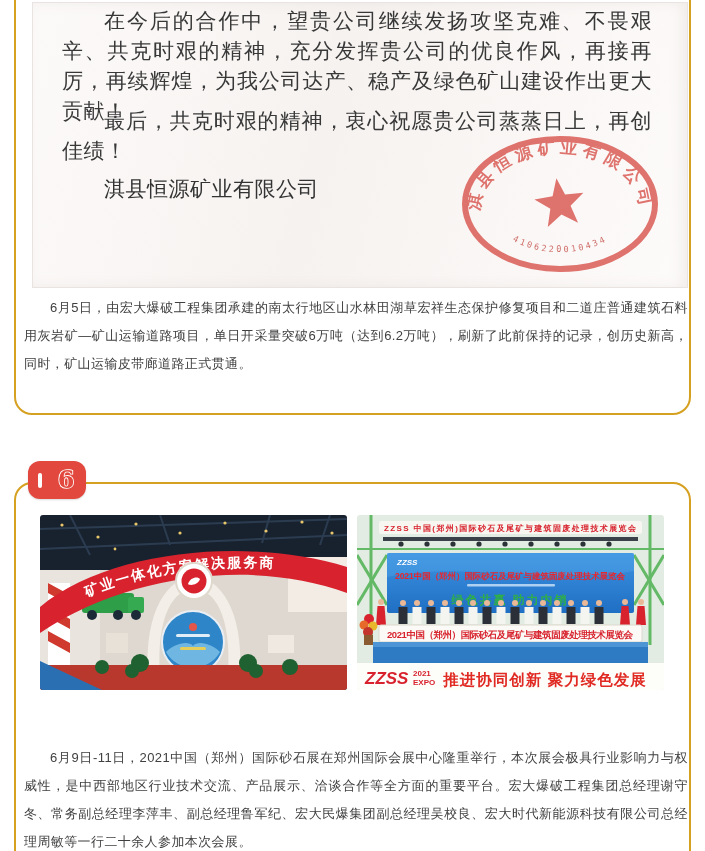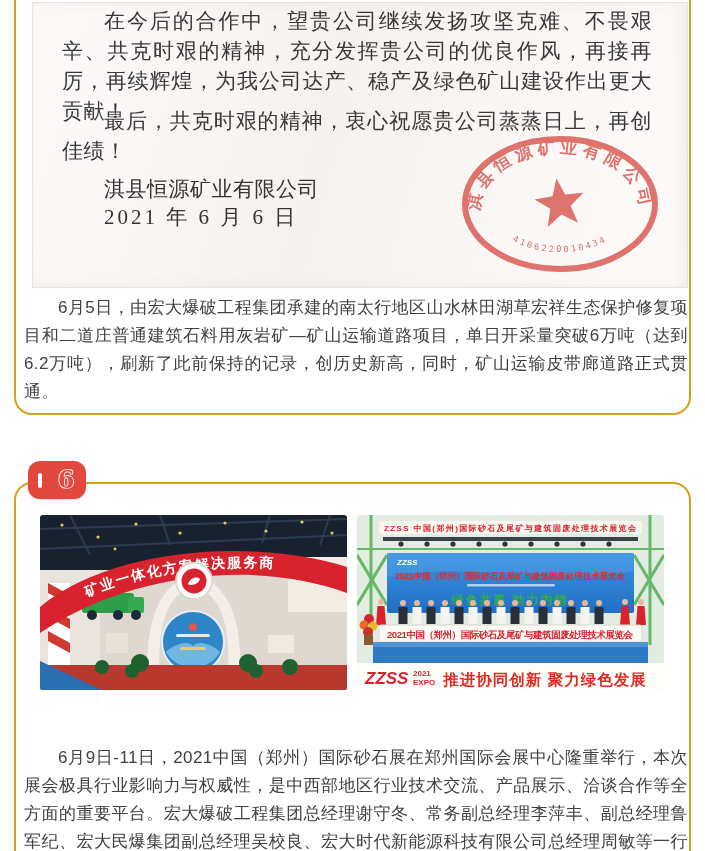--- a/index.html
+++ b/index.html
@@ -35,21 +35,21 @@
     position:absolute;margin:0;font-size:21px;line-height:30px;
     white-space:nowrap;color:#333;
   }
   .letter .sign-company{top:172px;right:80px;}
   .letter .sign-date{top:200px;right:84px;letter-spacing:3px;}
   .stamp{position:absolute;left:414px;top:131px;width:228px;height:142px;}
 
   
   .para{
     position:absolute;left:24px;width:664px;margin:0;
-    font-size:17px;line-height:28px;color:#404040;
+    font-size:13px;line-height:28px;color:#404040;
     text-align:justify;letter-spacing:.4px;text-indent:2em;
   }
   #para-5{top:294px;}
   #para-6{top:706px;margin-top:38px;}
 
   
   .badge{
     position:absolute;left:28px;top:461px;width:58px;height:38px;
     background:#e2483d;border-radius:12px;z-index:5;
     display:flex;align-items:center;
@@ -67,21 +67,20 @@
 </style>
 </head>
 <body>
 
 <div class="card" id="card-5">
 
   <div class="letter" style="left:16px;top:60px;">
     <p class="l-p1">在今后的合作中，望贵公司继续发扬攻坚克难、不畏艰辛、共克时艰的精神，充分发挥贵公司的优良作风，再接再厉，再续辉煌，为我公司达产、稳产及绿色矿山建设作出更大贡献！</p>
     <p class="l-p2">最后，共克时艰的精神，衷心祝愿贵公司蒸蒸日上，再创佳绩！</p>
     <p class="sign sign-company">淇县恒源矿业有限公司</p>
-    <p class="sign sign-date">2021 年 6 月 6 日</p>
 
     <svg class="stamp" viewBox="0 0 228 142">
       <g transform="translate(114,71)" opacity="0.82">
         <ellipse cx="0" cy="0" rx="95" ry="65" fill="none" stroke="#d9564f" stroke-width="6"></ellipse>
         <g transform="rotate(-8)">
           <polygon fill="#d9564f" points="0,-26 6.3,-8.6 24.7,-8 10.2,3.3 15.3,21 0,10.6 -15.3,21 -10.2,3.3 -24.7,-8 -6.3,-8.6"></polygon>
         </g>
         <defs>
           <path id="seal-top-arc" d="M -72,28 A 80,55 0 1 1 72,28" fill="none"></path>
           <path id="seal-bottom-arc" d="M -68,18 A 74,50 0 0 0 68,18" fill="none"></path>

